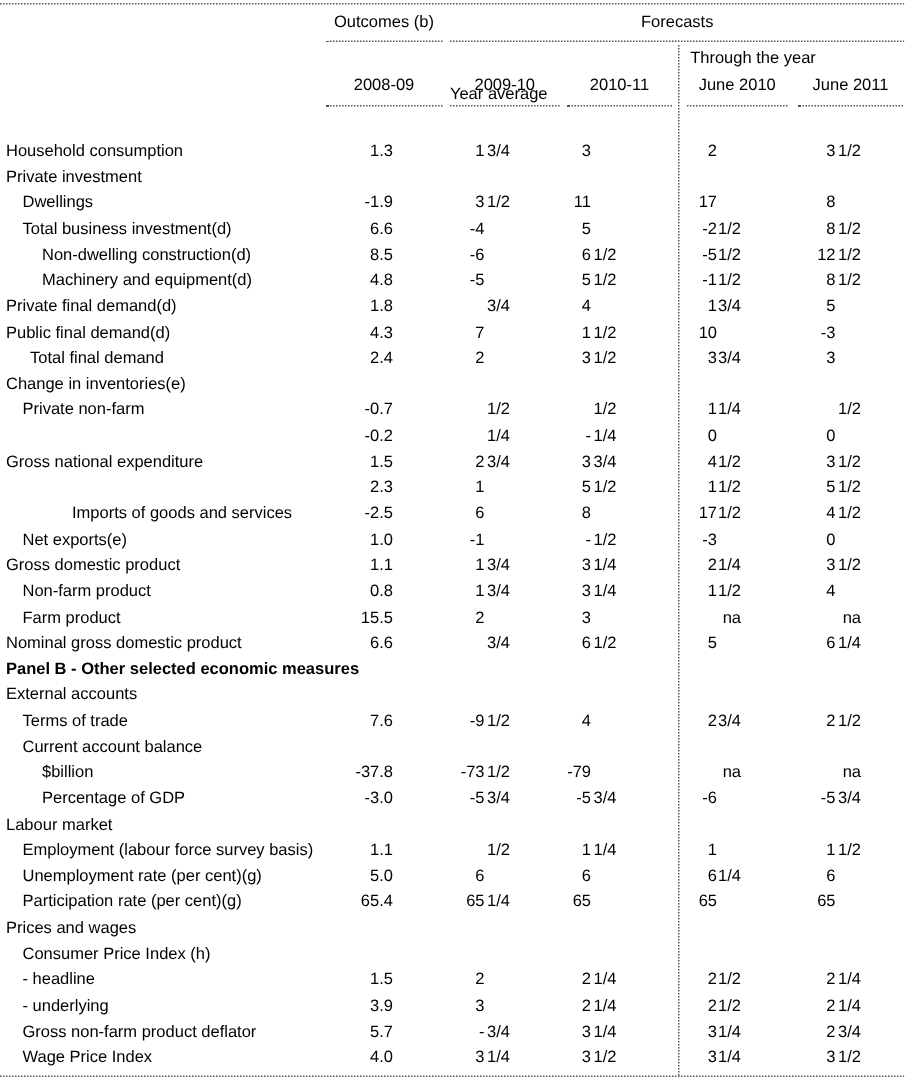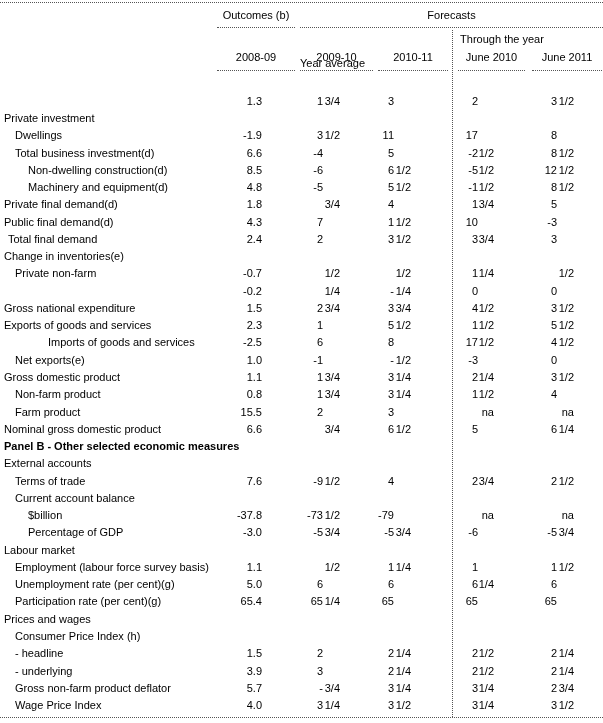--- a/index.html
+++ b/index.html
@@ -70,20 +70,21 @@
           <span class="ip"></span>
           <span class="fp"></span>
         </span>
     <span class="cell c4">
           <span class="ip"></span>
           <span class="fp"></span>
         </span>
   </div>
 
   <div class="row">
+    <span class="label" style="padding-left: 4px;">Household consumption</span>
     <span class="cell c0">
           <span class="ip">1.3</span>
           <span class="fp"></span>
         </span>
     <span class="cell c1">
           <span class="ip">1</span>
           <span class="fp">3/4</span>
         </span>
     <span class="cell c2">
           <span class="ip">3</span>
@@ -261,21 +262,21 @@
           <span class="ip">10</span>
           <span class="fp"></span>
         </span>
     <span class="cell c4">
           <span class="ip">-3</span>
           <span class="fp"></span>
         </span>
   </div>
 
   <div class="row">
-    <span class="label" style="padding-left: 8px;">Total final demand</span>
+    <span class="label" style="padding-left: 20px;">Total final demand</span>
     <span class="cell c0">
           <span class="ip">2.4</span>
           <span class="fp"></span>
         </span>
     <span class="cell c1">
           <span class="ip">2</span>
           <span class="fp"></span>
         </span>
     <span class="cell c2">
           <span class="ip">3</span>
@@ -380,21 +381,20 @@
           <span class="ip">4</span>
           <span class="fp">1/2</span>
         </span>
     <span class="cell c4">
           <span class="ip">3</span>
           <span class="fp">1/2</span>
         </span>
   </div>
 
   <div class="row">
-    <span class="label" style="padding-left: 4px;">Exports of goods and services</span>
     <span class="cell c0">
           <span class="ip">2.3</span>
           <span class="fp"></span>
         </span>
     <span class="cell c1">
           <span class="ip">1</span>
           <span class="fp"></span>
         </span>
     <span class="cell c2">
           <span class="ip">5</span>

